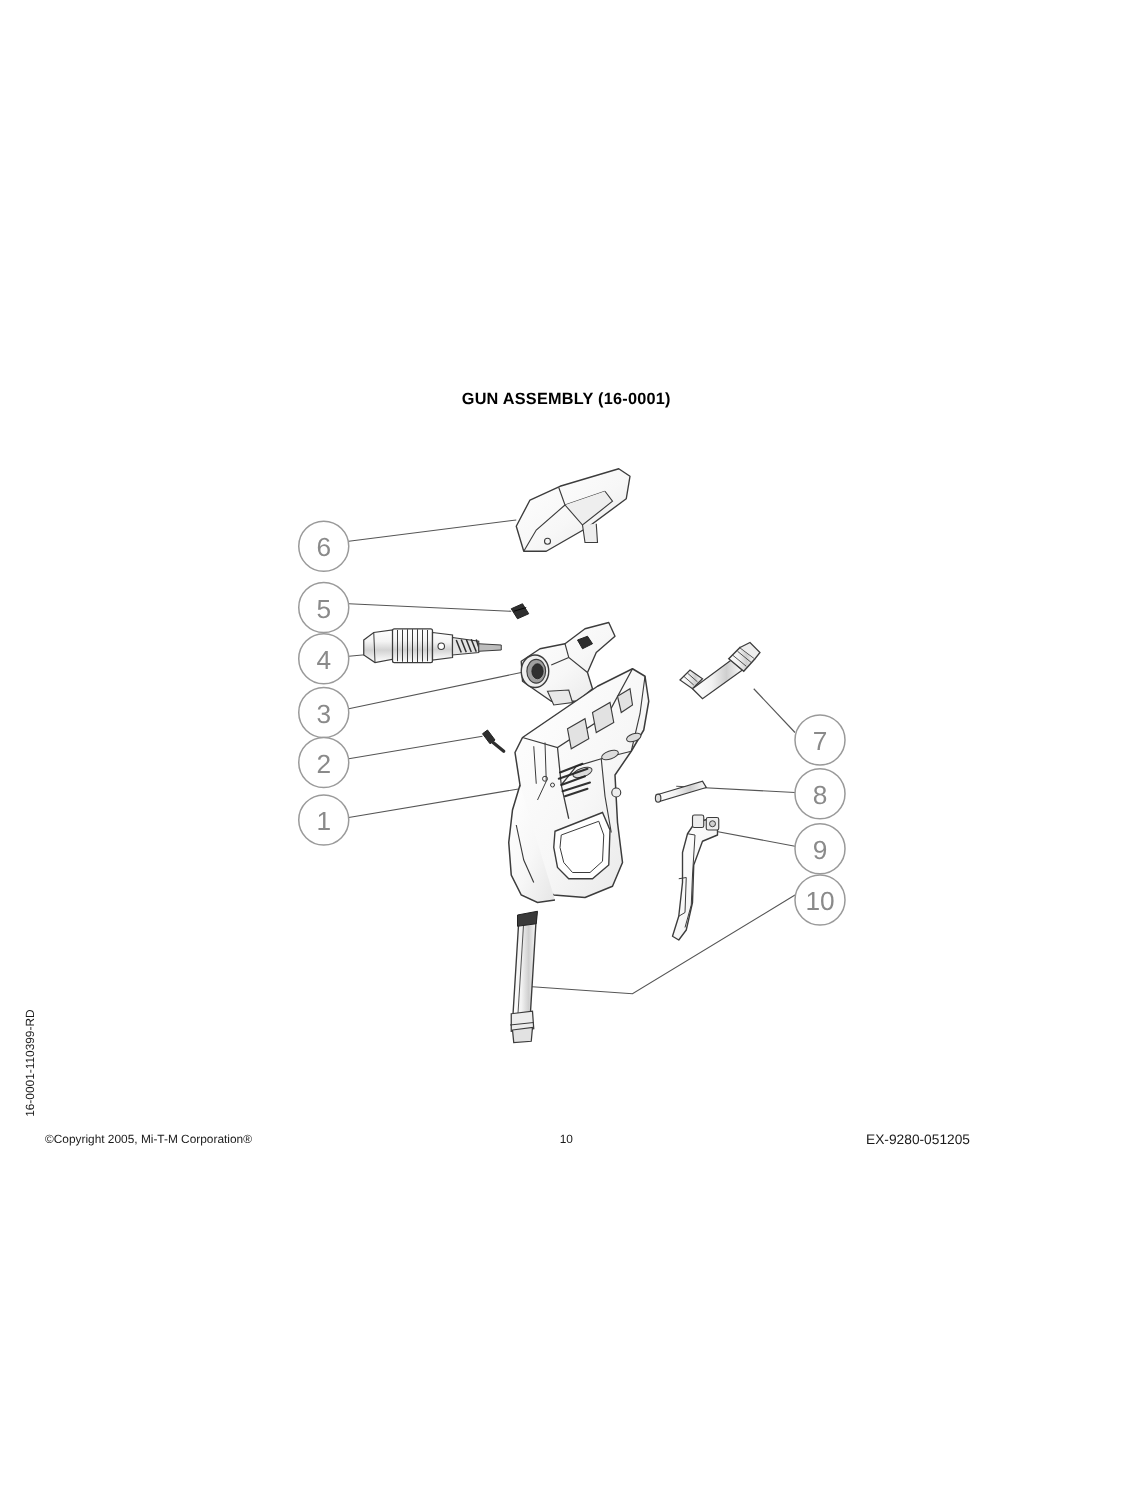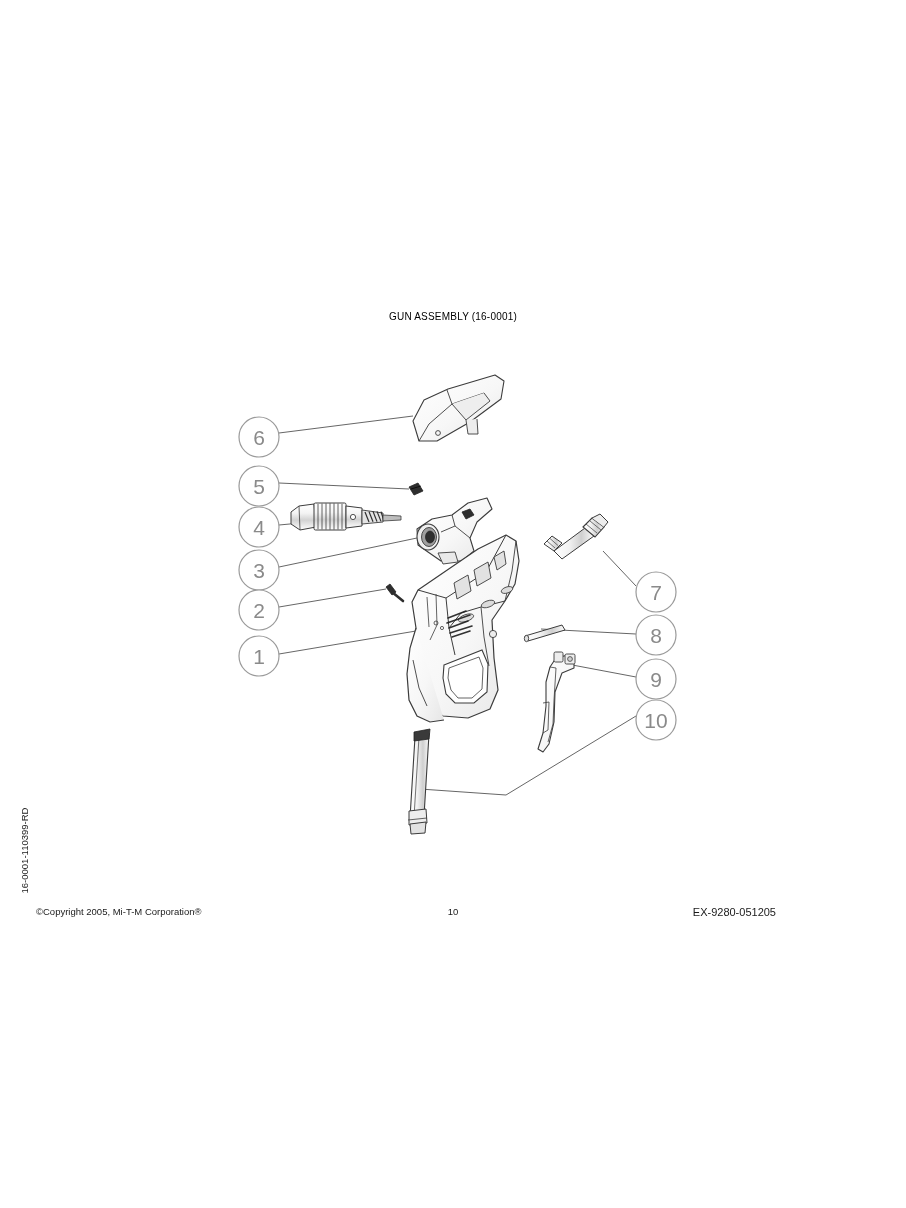--- a/index.html
+++ b/index.html
@@ -18,22 +18,22 @@
     height: 1208px;
     background: #ffffff;
     overflow: hidden;
   }
   #diagram-title {
     position: absolute;
     left: 0;
     top: 311px;
     width: 906px;
     text-align: center;
-    font-size: 10px;
-    font-weight: normal;
+    font-size: 13px;
+    font-weight: bold;
     letter-spacing: 0.2px;
     color: #000;
   }
   #drawing-area {
     position: absolute;
     left: 0;
     top: 0;
     width: 906px;
     height: 1208px;
   }

